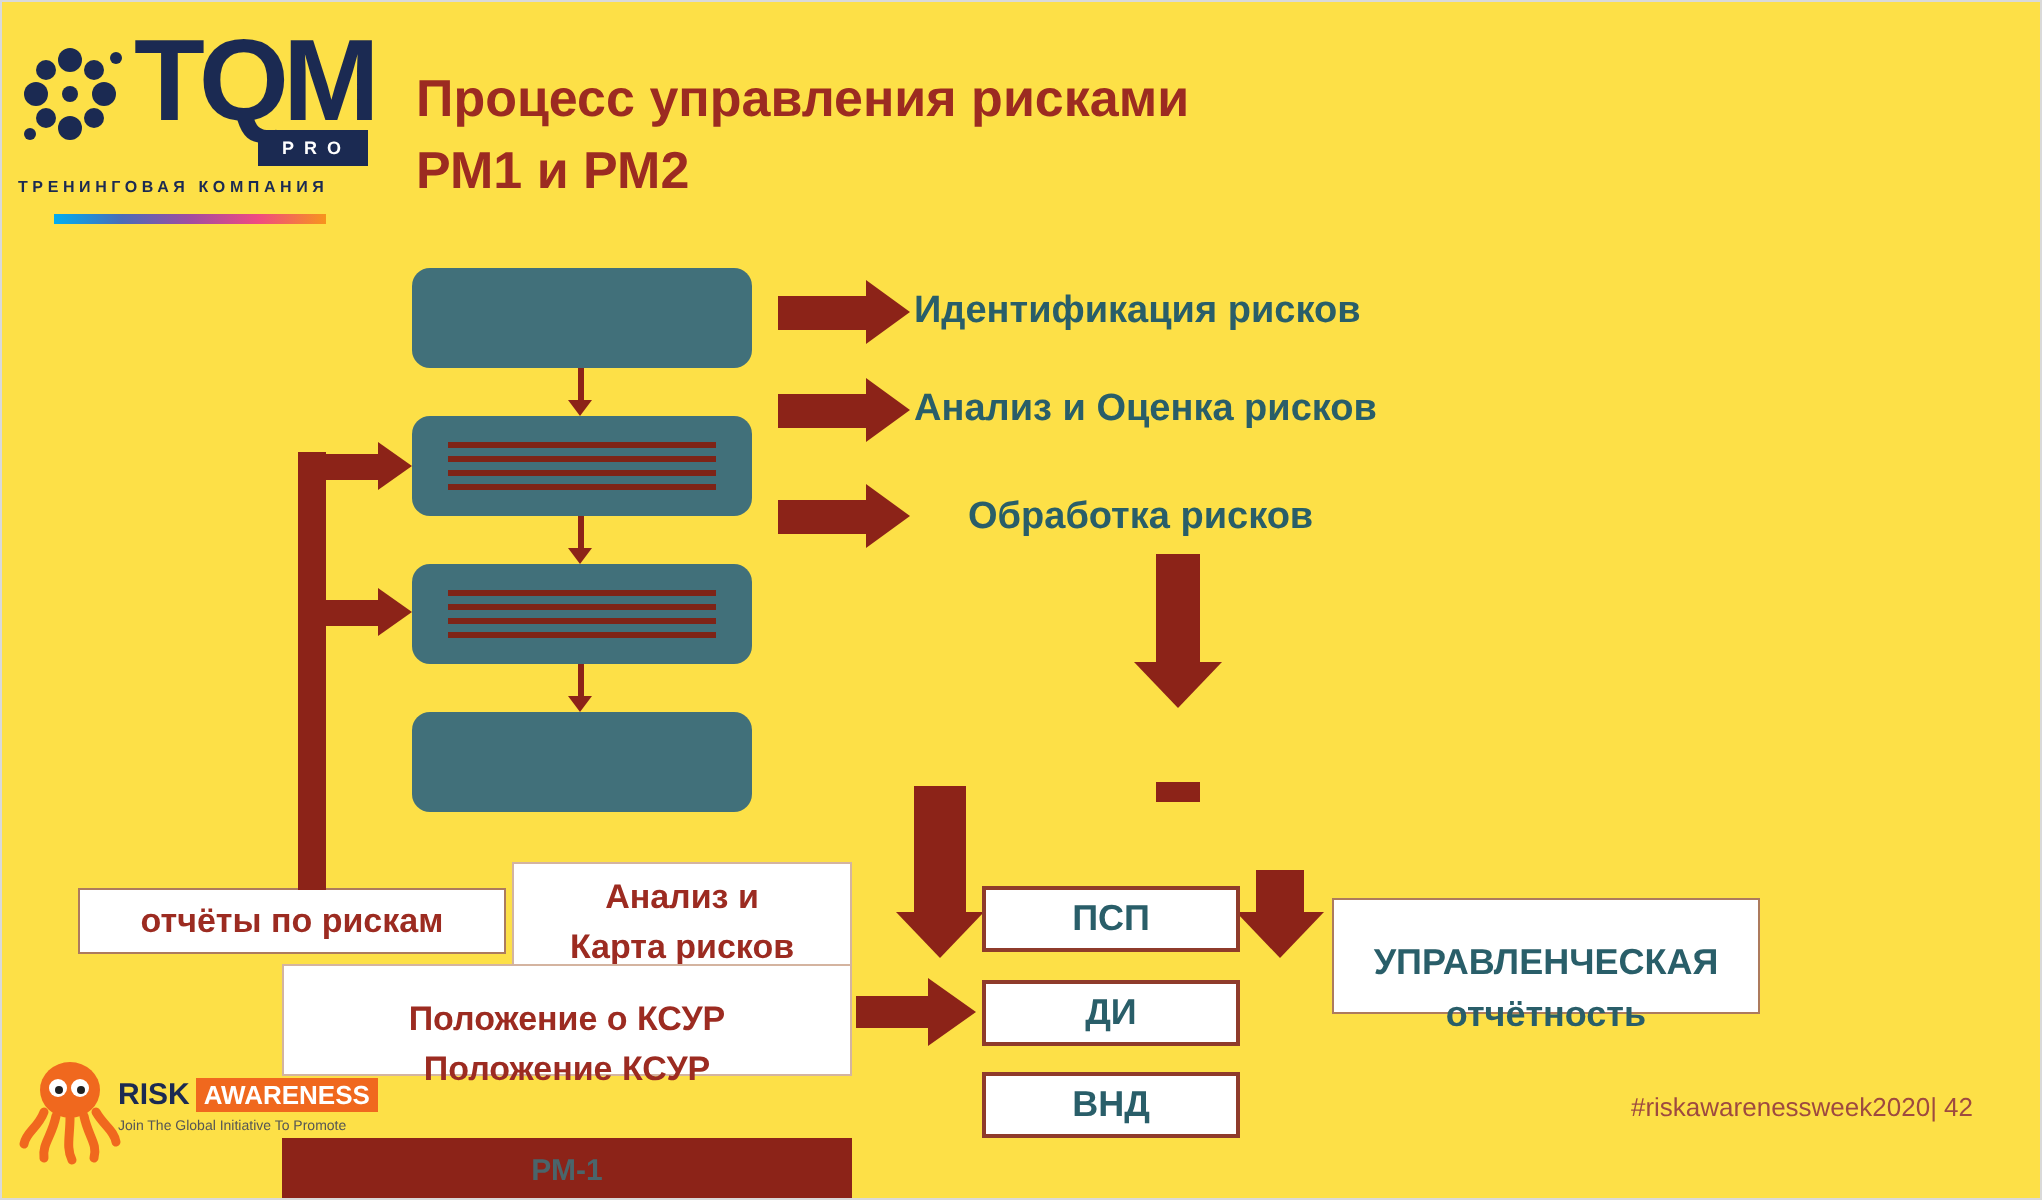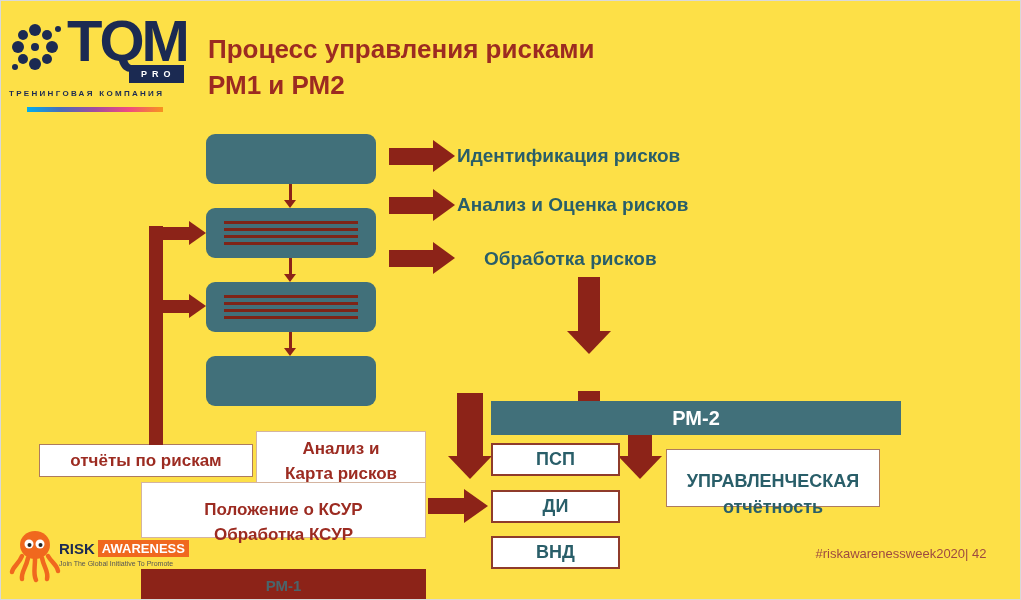--- a/index.html
+++ b/index.html
@@ -136,21 +136,20 @@
   <div class="hshaft" style="left:388px;top:249px;width:44px"></div>
   <div class="hhead" style="left:432px;top:241px"></div>
   <div class="steplabel" style="left:483px;top:246px">Обработка рисков</div>
 
   <div class="dshaft" style="left:577px;top:276px;width:22px;height:54px"></div>
   <div class="dhead" style="left:566px;top:330px"></div>
 
 
   <div class="dshaft" style="left:577px;top:390px;width:22px;height:10px"></div>
 
-  <div class="pm2">РМ-2</div>
 
   <div class="dshaft" style="left:456px;top:392px;width:26px;height:63px"></div>
   <div class="dhead" style="left:447px;top:455px"></div>
 
   <div class="dshaft" style="left:627px;top:434px;width:24px;height:21px"></div>
   <div class="dhead" style="left:617px;top:455px"></div>
 
   <div class="wbox docbox" style="top:442px">ПСП</div>
   <div class="wbox docbox" style="top:489px">ДИ</div>
   <div class="wbox docbox" style="top:535px">ВНД</div>
@@ -160,21 +159,21 @@
     <div>отчётность</div>
   </div>
 
   <div class="wbox reports">отчёты по рискам</div>
   <div class="wbox register">
     <div>Анализ и</div>
     <div>Карта рисков</div>
   </div>
   <div class="wbox regulation">
     <div>Положение о КСУР</div>
-    <div>Обработка КСУР</div>
+    <div>Положение КСУР</div>
   </div>
 
   <div class="hshaft" style="left:427px;top:497px;width:36px;height:16px"></div>
   <div class="hhead" style="left:463px;top:488px;border-top-width:17px;border-bottom-width:17px;border-left-width:24px"></div>
 
   <div class="pm1">РМ-1</div>
 
   <div class="dshaft" style="left:148px;top:225px;width:14px;height:219px"></div>
   <div class="hshaft" style="left:162px;top:226px;width:26px;height:13px"></div>
   <div class="hhead-sm" style="left:188px;top:220px"></div>

